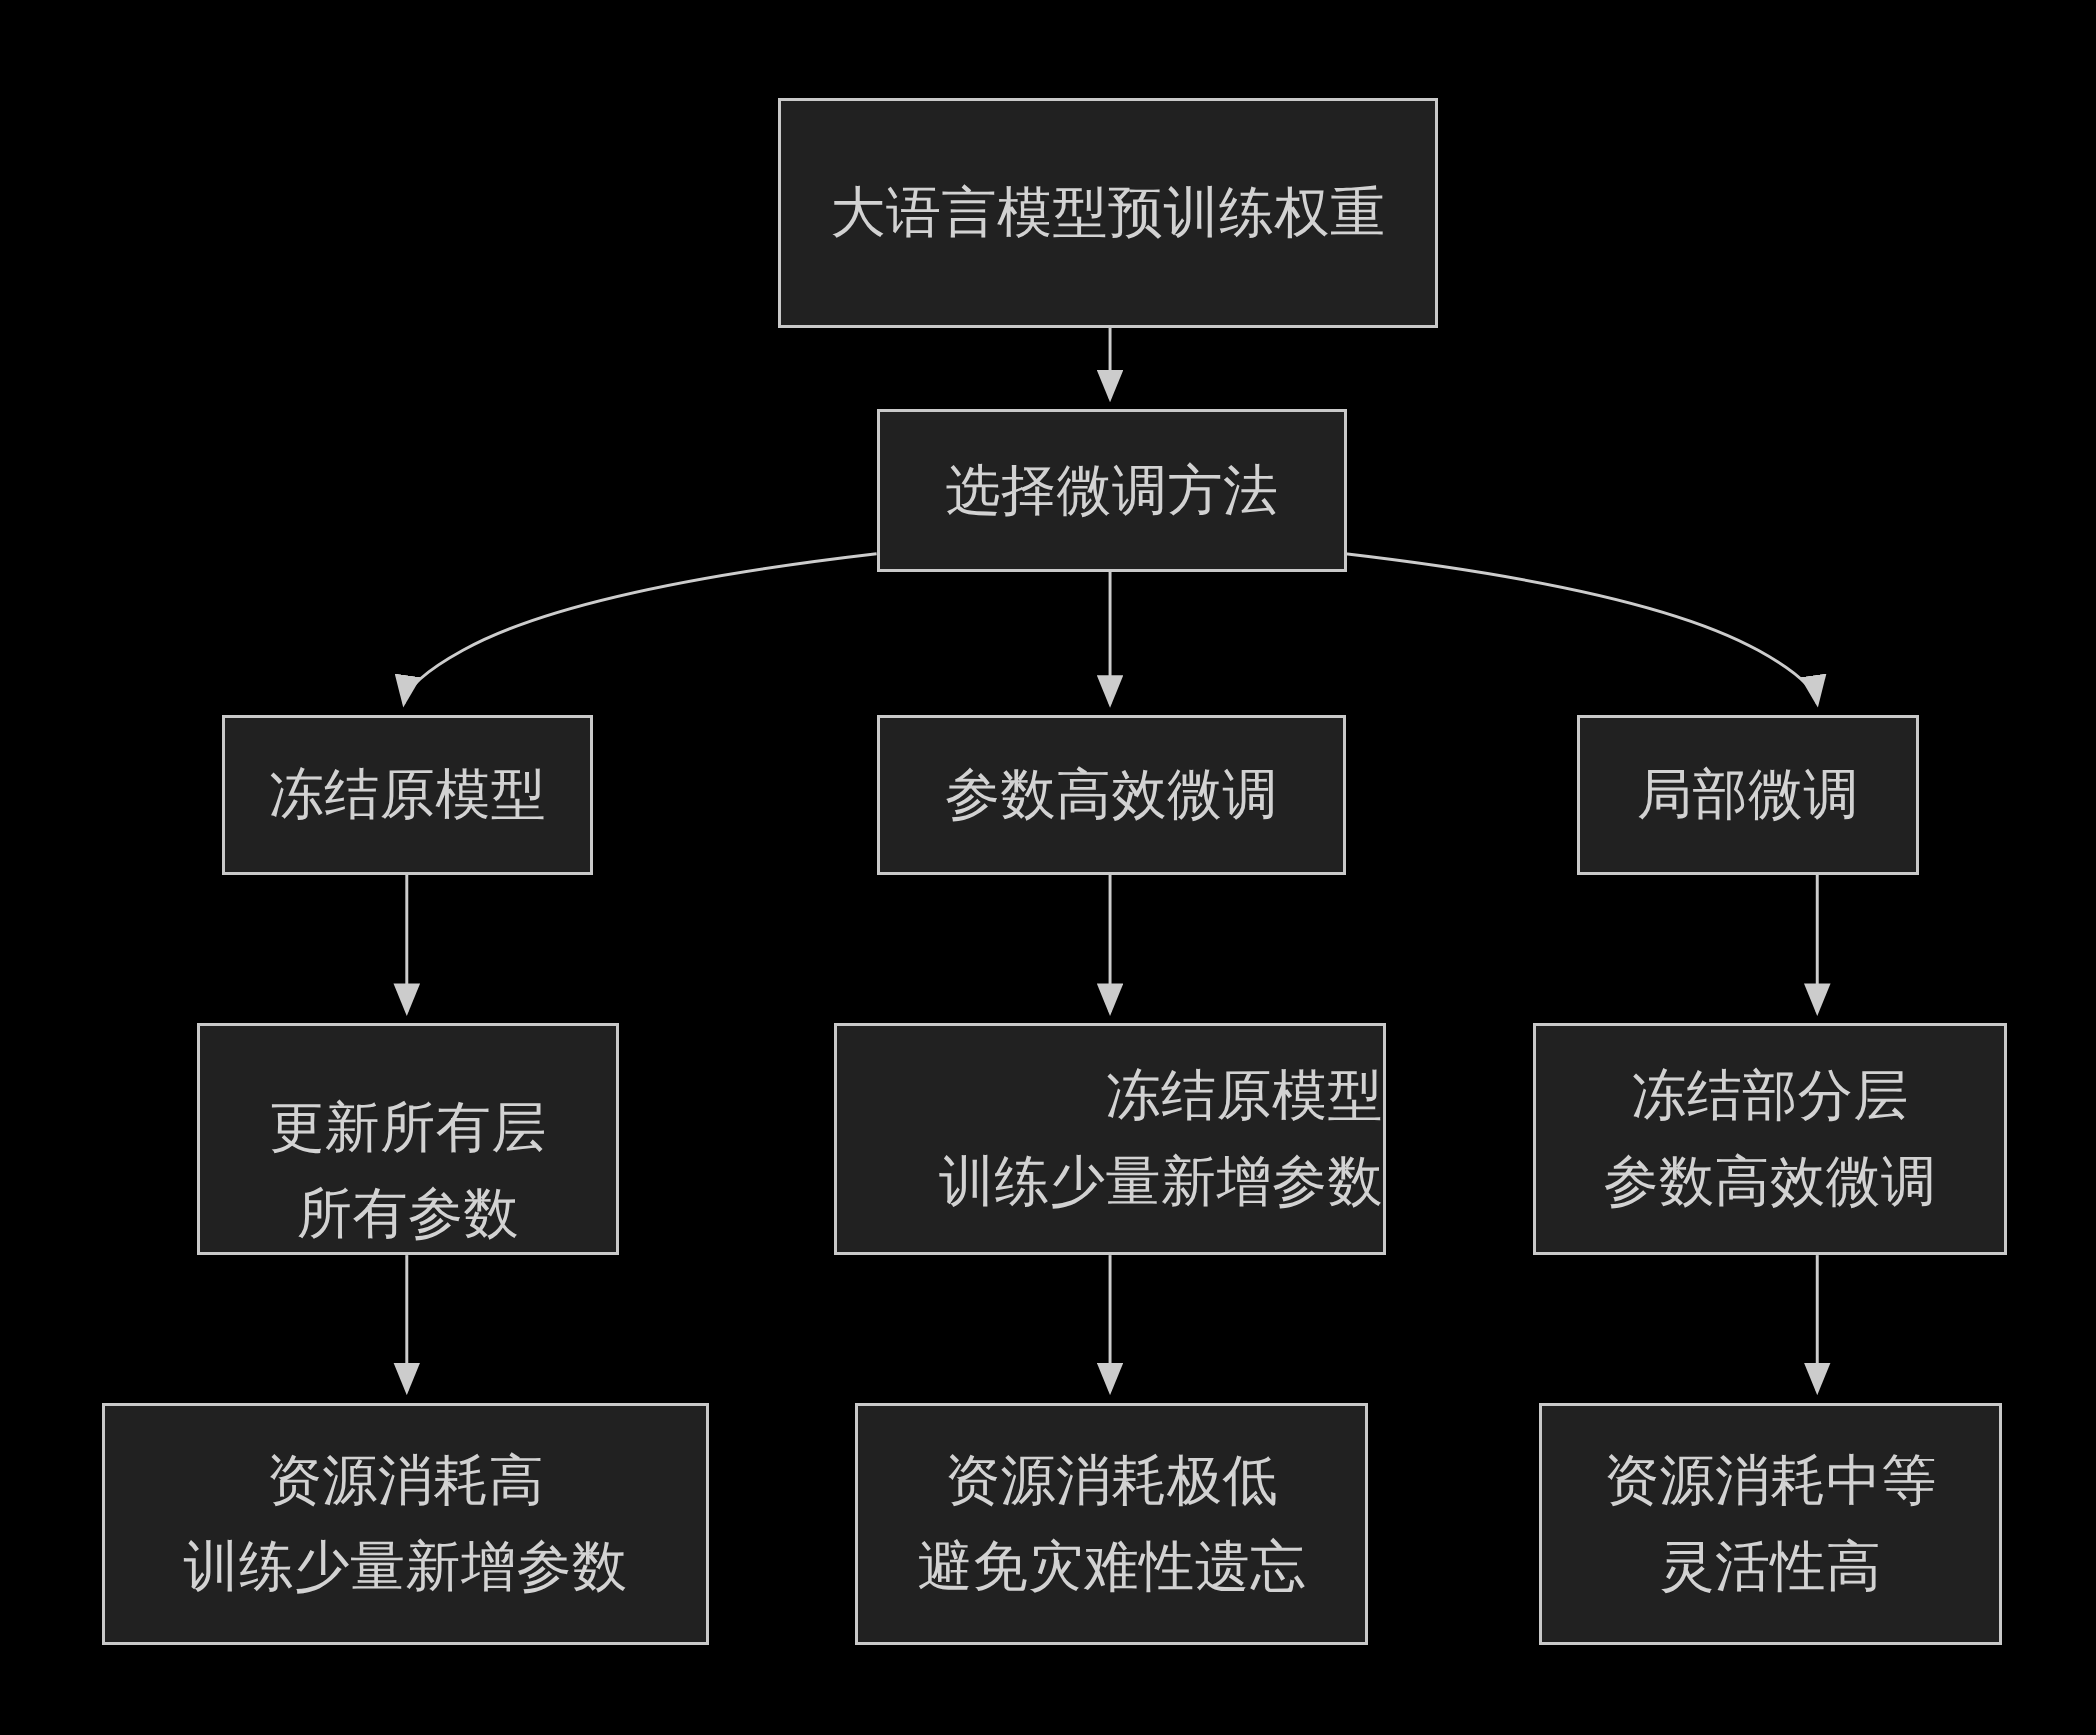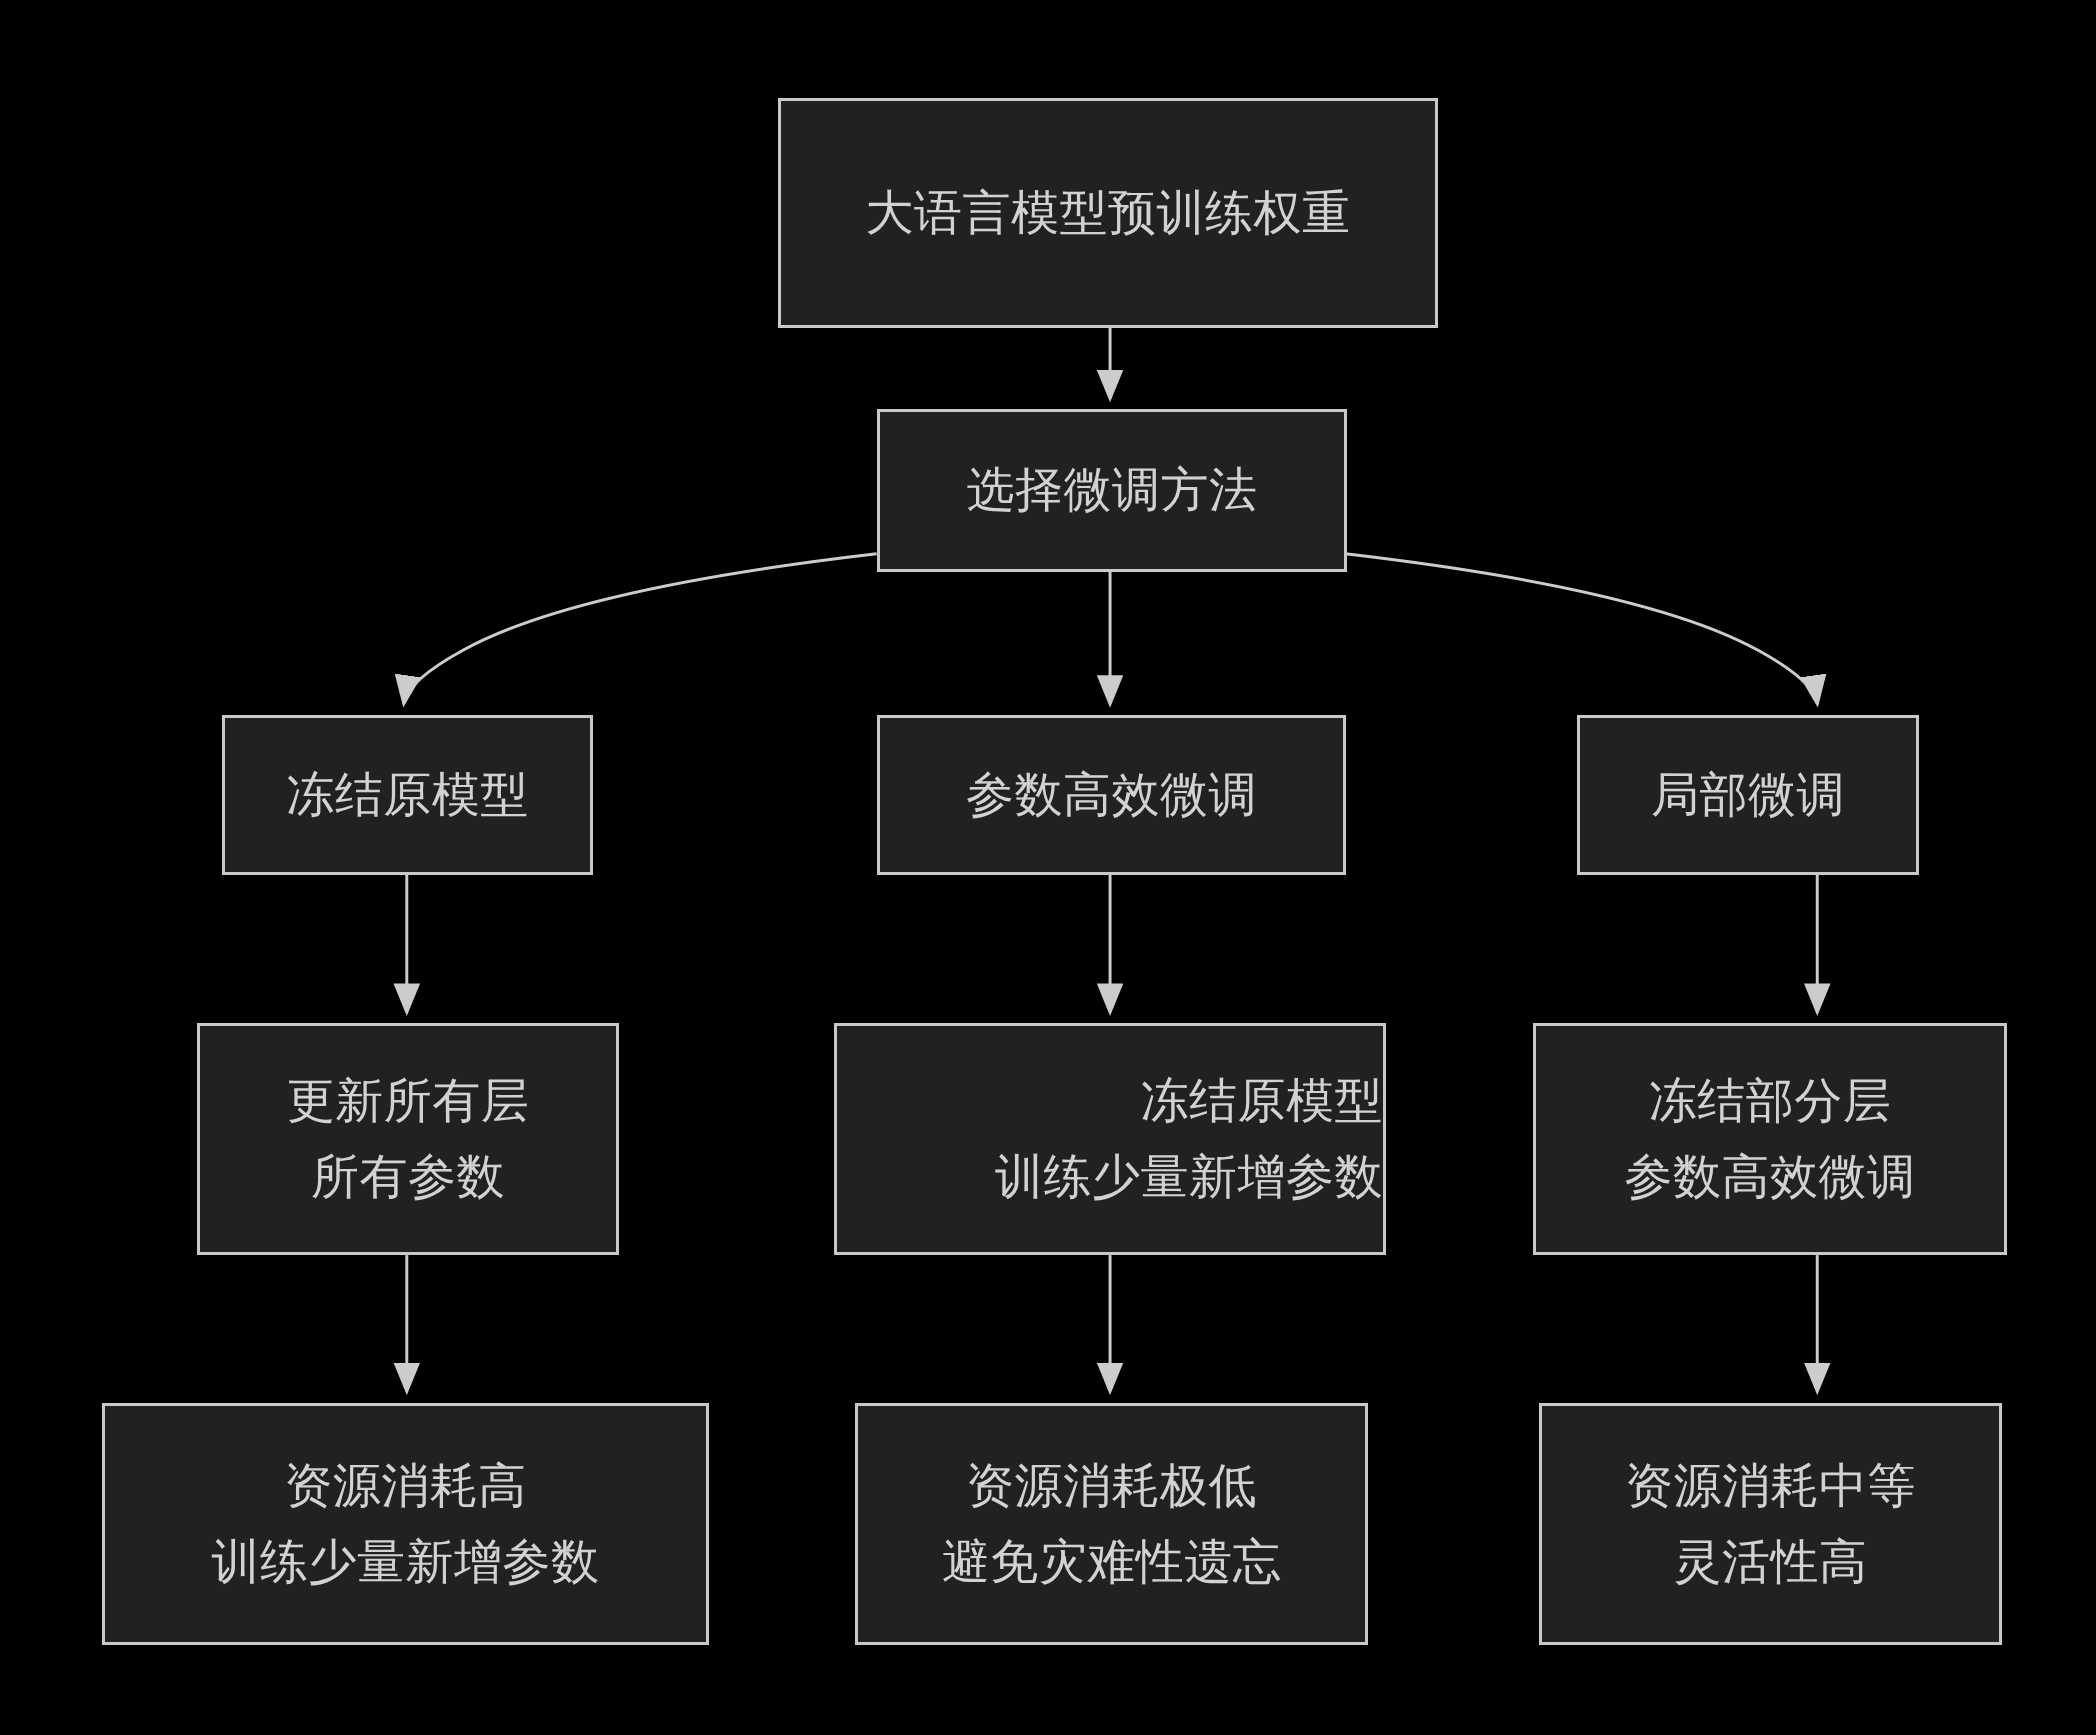--- a/index.html
+++ b/index.html
@@ -26,21 +26,21 @@
   .node {
     position: absolute;
     box-sizing: border-box;
     background: #212121;
     border: 3px solid #c9c9c9;
     display: flex;
     flex-direction: column;
     align-items: center;
     justify-content: center;
     color: #d2d2d2;
-    font-size: 48px;
+    font-size: 55px;
     line-height: 1.38;
     letter-spacing: 0.5px;
     white-space: nowrap;
     z-index: 2;
   }
   .node .line2 { margin-top: 10px; }
 </style>
 </head>
 <body>
 
@@ -87,21 +87,21 @@
   </div>
 
   <div class="node" style="left:877px; top:715px; width:469px; height:160px;">
     <div class="line1">参数高效微调</div>
   </div>
 
   <div class="node" style="left:1577px; top:715px; width:342px; height:160px;">
     <div class="line1">局部微调</div>
   </div>
 
-  <div class="node" style="left:197px; top:1023px; width:422px; height:232px;">
+  <div class="node" style="left:197px; top:1023px; width:422px; height:232px;justify-content:flex-end;">
     <div class="line1">更新所有层</div>
     <div class="line2">所有参数</div>
   </div>
 
   <div class="node" style="left:834px; top:1023px; width:552px; height:232px;align-items:flex-end;">
     <div class="line1">冻结原模型</div>
     <div class="line2">训练少量新增参数</div>
   </div>
 
   <div class="node" style="left:1533px; top:1023px; width:474px; height:232px;">

